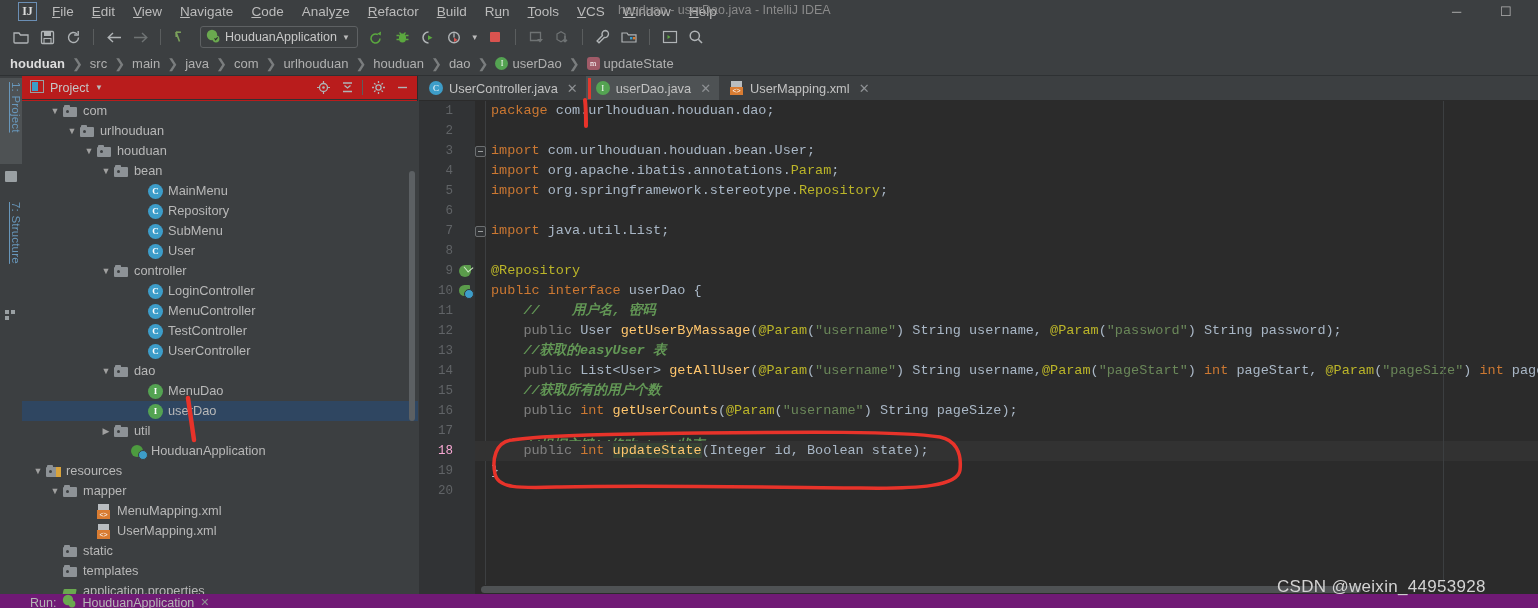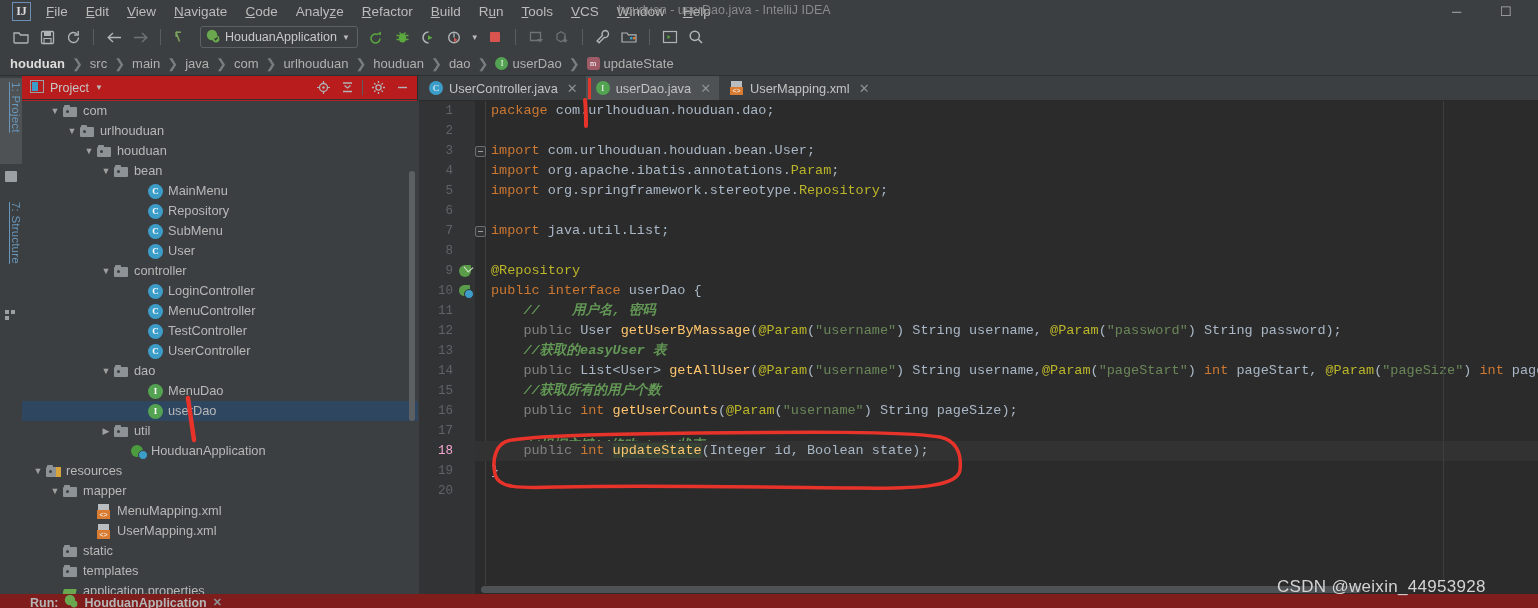--- a/index.html
+++ b/index.html
@@ -11,21 +11,21 @@
     -webkit-font-smoothing: antialiased;
   }
   .ide { position: relative; width: 1538px; height: 608px; background: #3c3f41; }
 
   
   .titlebar {
     position: absolute; left: 0; top: 0; width: 1538px; height: 22px;
     background: #3c3f41; display: flex; align-items: center;
   }
   .ij-logo {
-    width: 19px; height: 19px; margin-left: 12px; margin-right: 6px;
+    width: 19px; height: 19px; margin-left: 18px; margin-right: 6px;
     background: #3c3f41; border: 1px solid #6b8fb5;
     display: flex; align-items: center; justify-content: center;
     color: #dcdcdc; font-size: 12px; font-weight: bold; font-family: "Liberation Serif", serif;
   }
   .menubar { display: flex; align-items: center; gap: 0px; }
   .menu-item {
     color: #bbbbbb; font-size: 13.5px; padding: 2px 9px; white-space: nowrap;
     font-family: "Liberation Sans", sans-serif;
   }
   .menu-item .mn { text-decoration: underline; }
@@ -208,21 +208,21 @@
   .right-margin { position:absolute; left:1024px; top:0; width:1px; height:493px; background:#3c3f41; }
   .hscroll-track { position:absolute; left:56px; bottom:0; width:1063px; height:9px; background:#2b2b2b; }
   .hscroll-thumb { position:absolute; left:62px; bottom:1px; width:880px; height:7px; background:#4f5254; border-radius:4px; }
 
   
   .annot { position:absolute; pointer-events:none; }
 
   
   .bottombar {
     position:absolute; left:0; top:594px; width:1538px; height:14px;
-    background:#7f1d1d; overflow:hidden;font-weight:bold;
+    background:#701a75; overflow:hidden;
   }
   .runtab {
     position:absolute; left:30px; top:0px; display:flex; align-items:center; gap:6px;
     color:#b6b6b6; font-size:12.5px; white-space:nowrap;
   }
   .watermark {
     position:absolute; left:1277px; top:577px;
     color:#d3d3d3; font-size:17px; letter-spacing:.3px;
     font-family:"Liberation Sans", sans-serif;
   }

